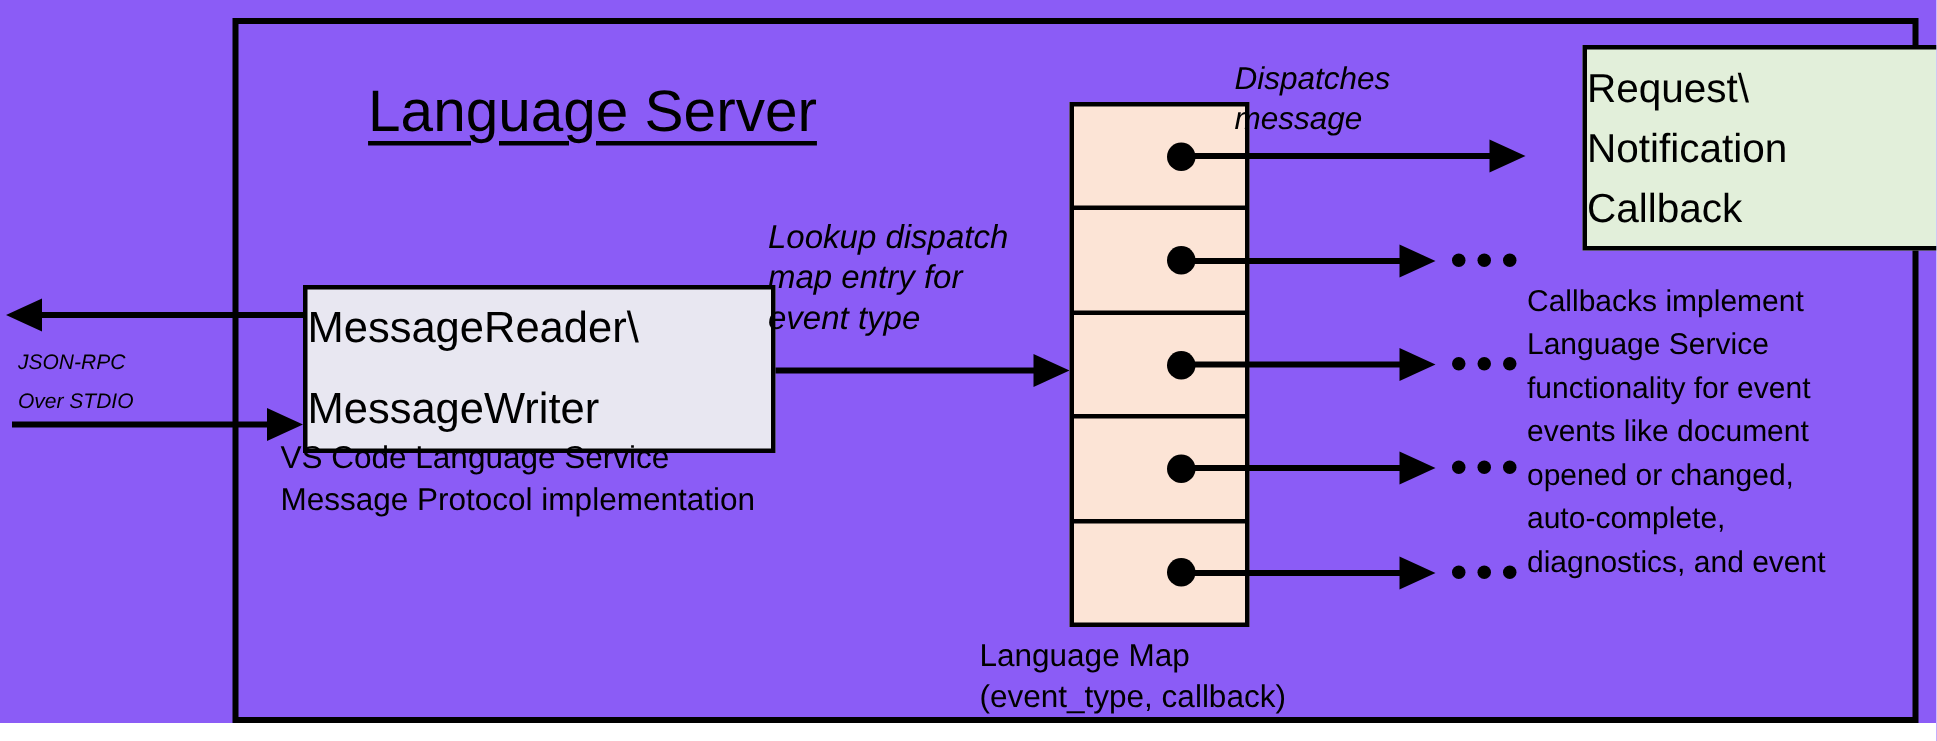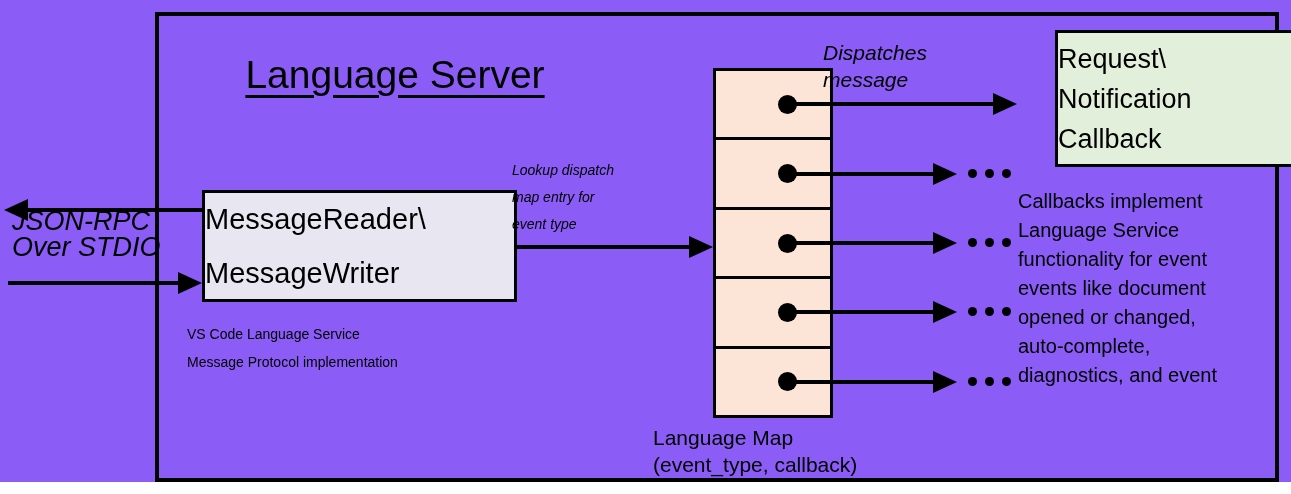--- a/index.html
+++ b/index.html
@@ -19,26 +19,26 @@
     border-top:11px solid transparent;border-bottom:11px solid transparent;
     border-right:24px solid #000;}
   #outer-box{position:absolute;left:155px;top:12px;width:1124px;height:470px;
     border:4px solid #000;box-sizing:border-box;}
   #title{position:absolute;left:205px;top:53px;width:380px;font-size:39px;
     text-align:center;text-decoration:underline;text-decoration-thickness:3px;
     text-underline-offset:7px;}
   #msg-box{position:absolute;left:202px;top:190px;width:315px;height:112px;
     background:#E8E7F1;display:flex;flex-direction:column;justify-content:center;
     font-size:29px;line-height:42px;gap:12px;}
-  #msg-caption{position:absolute;left:187px;top:320px;width:345px;
-    font-size:14px;line-height:28px;}
-  #stdio-label{position:absolute;left:12px;top:208px;width:155px;
-    font-size:27px;line-height:26px;}
-  #lookup-label{position:absolute;left:512px;top:157px;width:185px;
-    font-size:14px;line-height:27px;}
+  #msg-caption{position:absolute;left:187px;top:292px;width:345px;
+    font-size:21px;line-height:28px;}
+  #stdio-label{position:absolute;left:12px;top:228px;width:155px;
+    font-size:14px;line-height:26px;}
+  #lookup-label{position:absolute;left:512px;top:144px;width:185px;
+    font-size:22px;line-height:27px;}
   #dispatch-map{position:absolute;left:713px;top:68px;width:120px;height:350px;
     background:#FCE4D6;display:flex;flex-direction:column;}
   .cell{flex:1;position:relative;}
   .cell + .cell{border-top:3px solid #000;}
   .dot{position:absolute;left:62px;top:50%;margin-top:-9.5px;width:19px;height:19px;
     border-radius:50%;background:#000;}
   .ellipsis{position:absolute;display:flex;gap:8px;}
   .ellipsis span{display:block;width:9px;height:9px;border-radius:50%;background:#000;}
   #dispatch-label{position:absolute;left:653px;top:424px;width:244px;
     font-size:21px;line-height:27px;}

